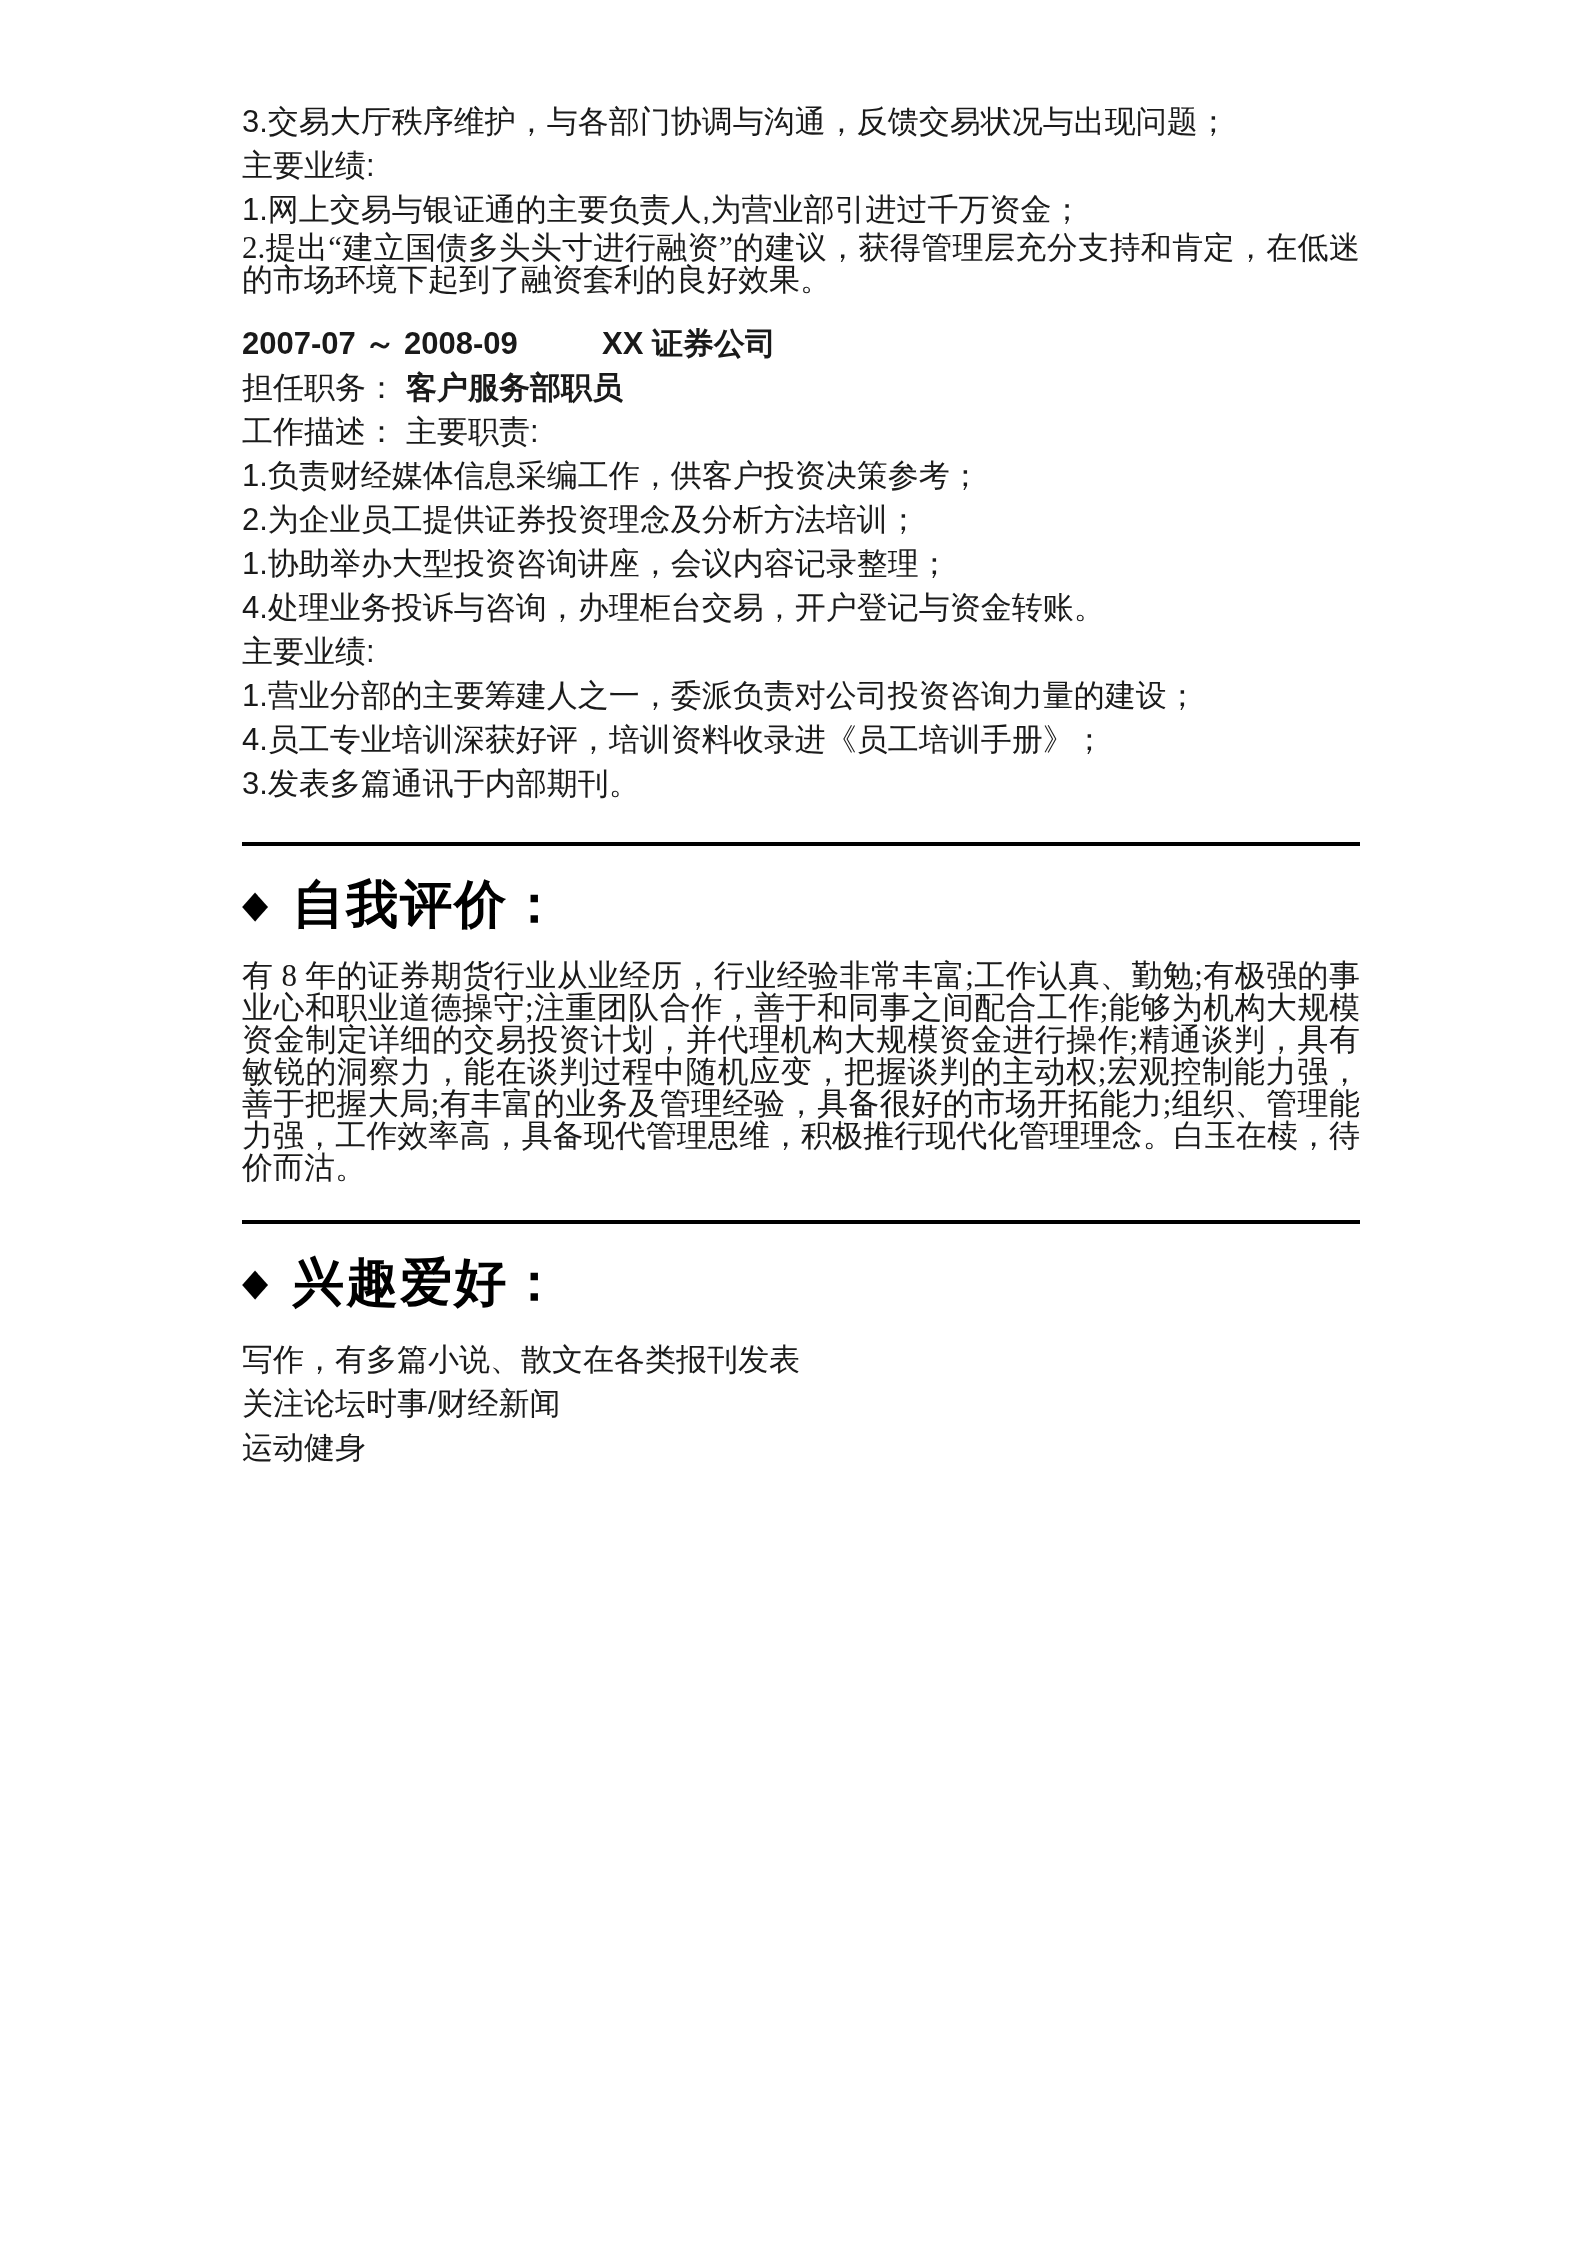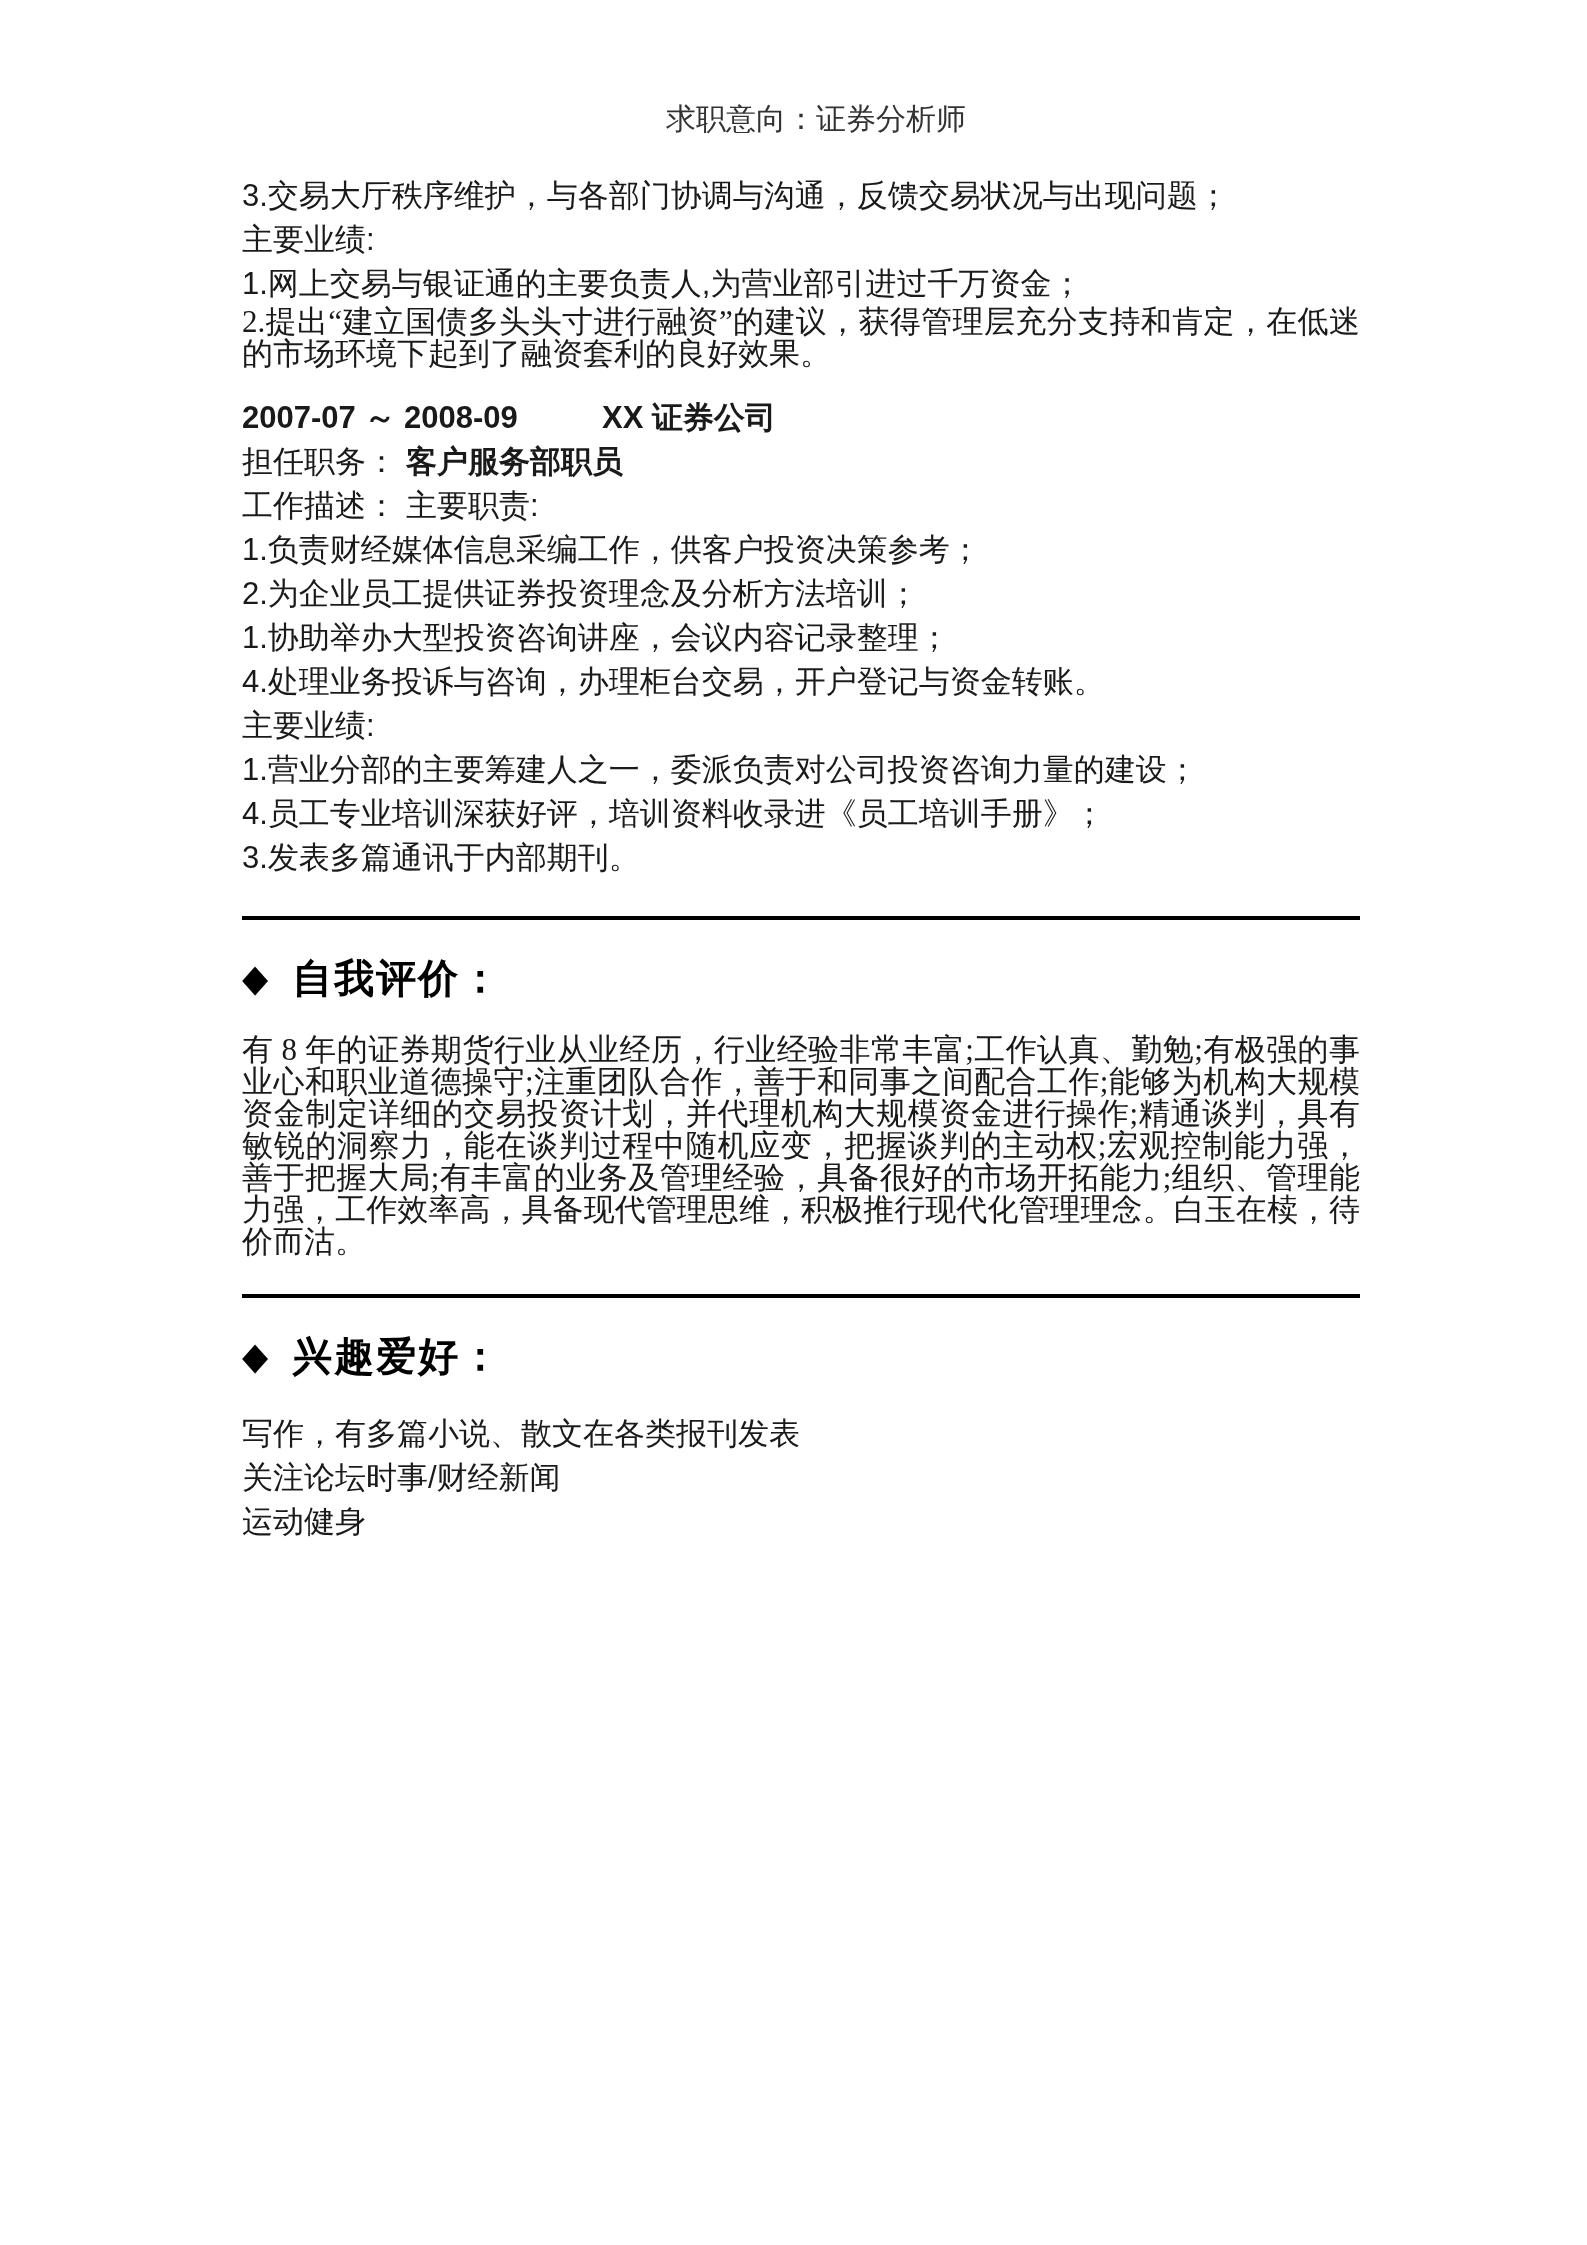--- a/index.html
+++ b/index.html
@@ -46,33 +46,32 @@
     min-height:56px;
   }
   .diamond {
     font-size:34px;
     display:inline-block;
     transform:scaleY(1.12);
     margin-right:24px;
     color:#000;
   }
   .section-title {
-    font-size:40px;
+    font-size:52px;
     font-weight:700;
     letter-spacing:2px;
     color:#000;
   }
   .section-body { margin-top:28px; }
 </style>
 </head>
 <body>
 
 <div class="page">
 
-  <div class="doc-header">求职意向：证券分析师</div>
 
   <div>
     <div class="line">3.交易大厅秩序维护，与各部门协调与沟通，反馈交易状况与出现问题；</div>
     <div class="line">主要业绩:</div>
     <div class="line">1.网上交易与银证通的主要负责人,为营业部引进过千万资金；</div>
     <div class="wrap">2.提出“建立国债多头头寸进行融资”的建议，获得管理层充分支持和肯定，在低迷的市场环境下起到了融资套利的良好效果。</div>
   </div>
 
   <div class="job2-block">
     <div class="line">

